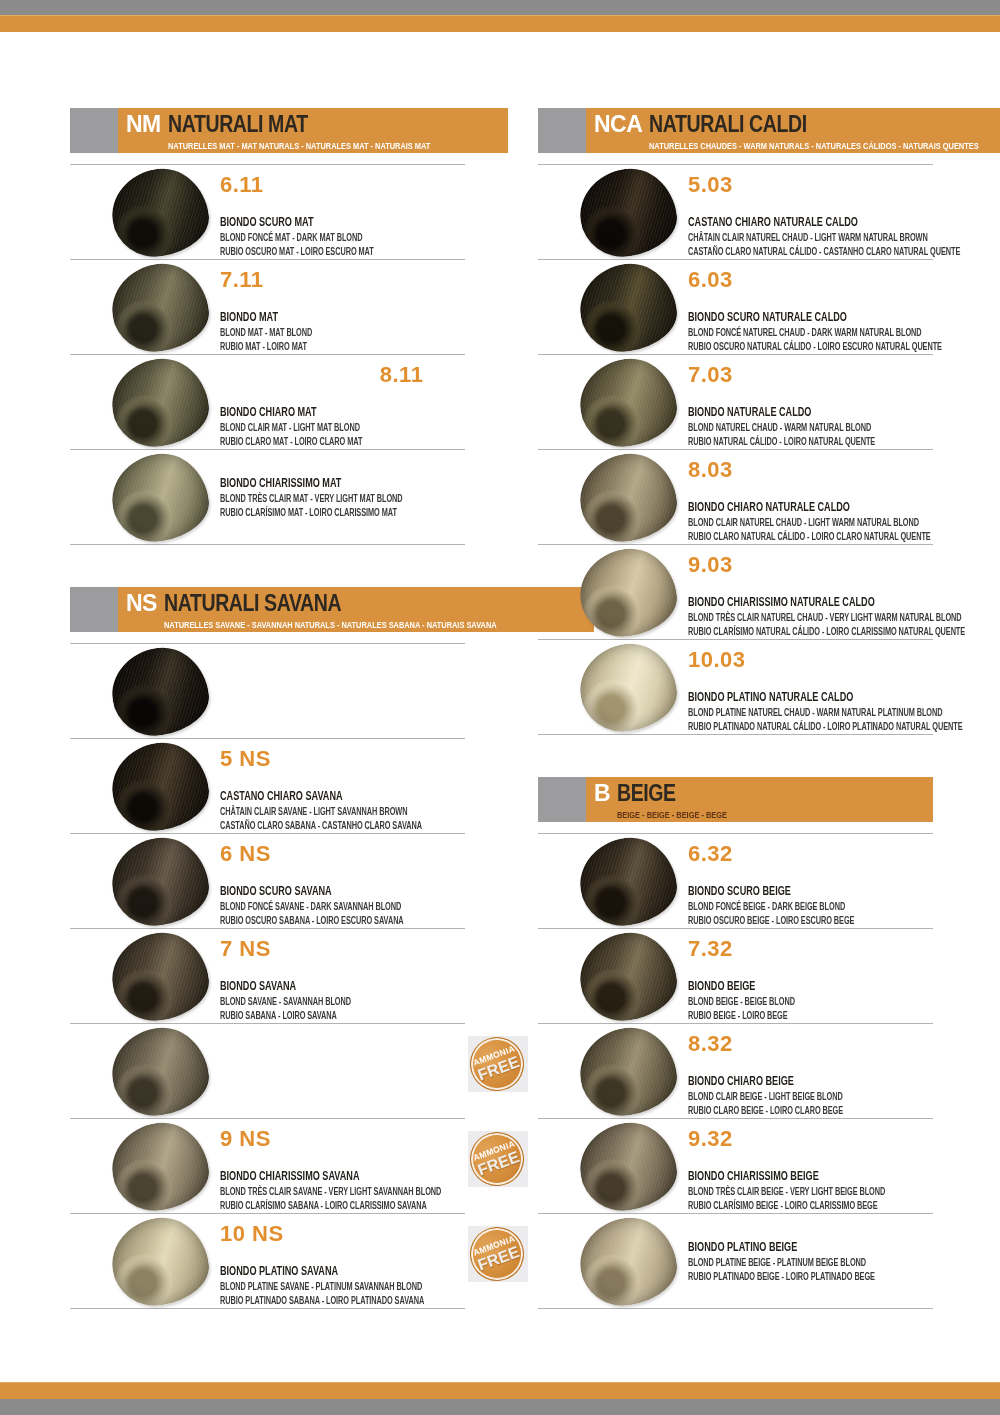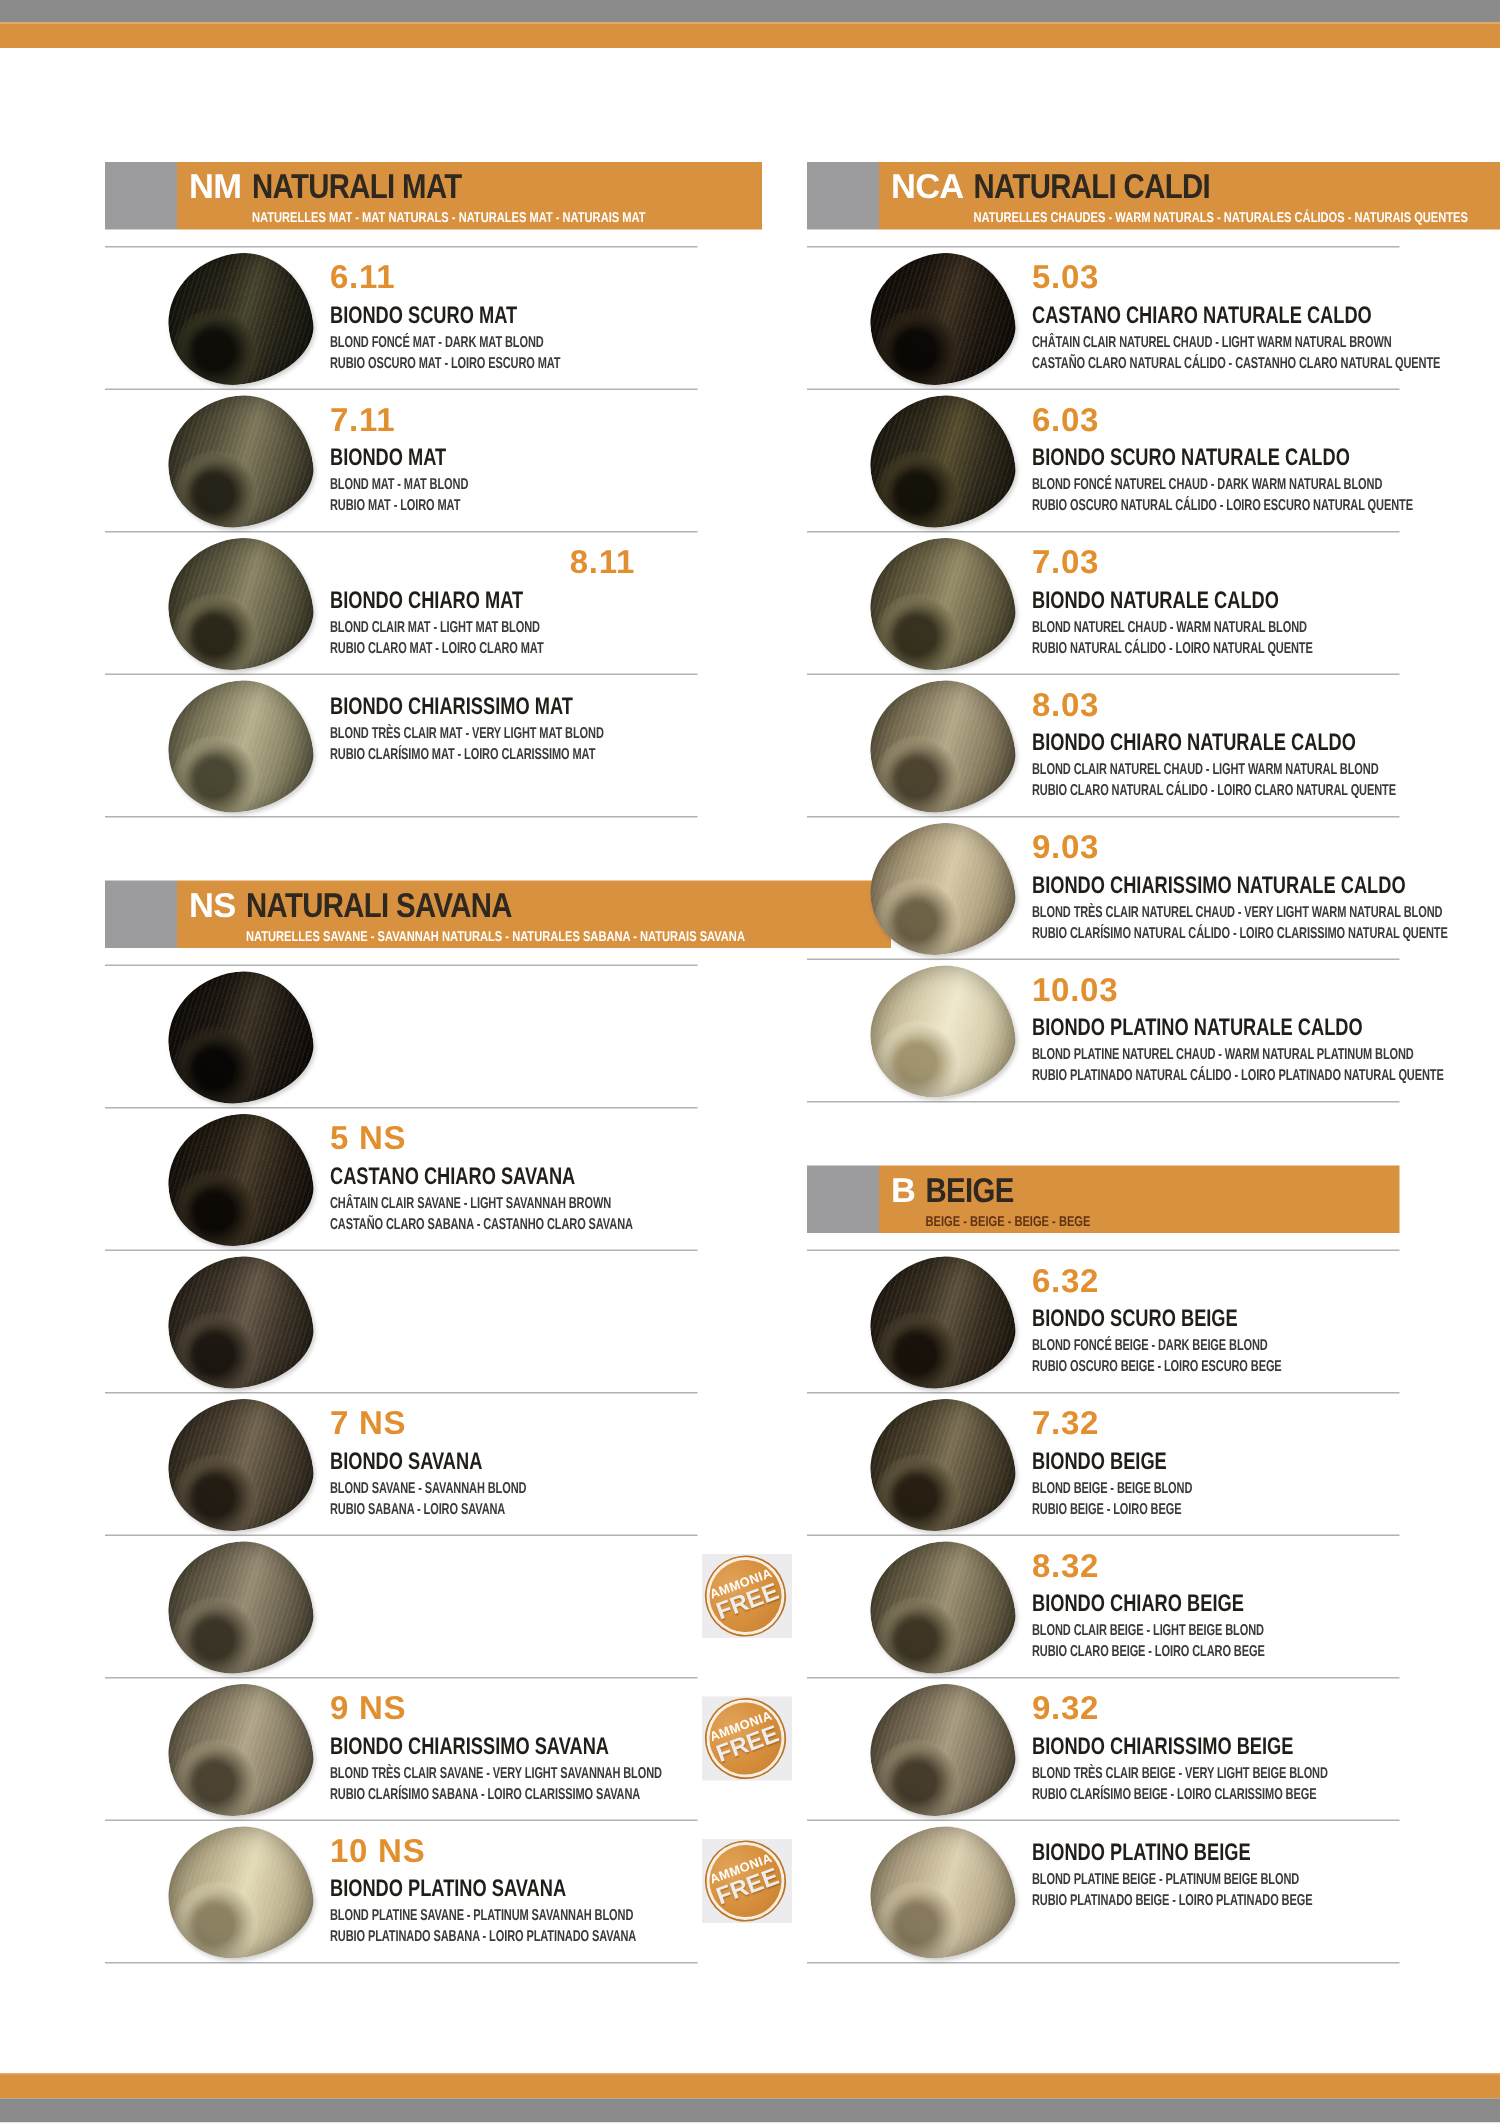--- a/index.html
+++ b/index.html
@@ -48,21 +48,21 @@
   .row { position:relative; height:95px; border-bottom:1px solid #b2b2b2; }
 
   .swatch {
     position:absolute; left:42px; top:4px; width:96px; height:87px;
     border-radius:53% 47% 55% 45% / 52% 60% 40% 48%;
     transform:rotate(-8deg);
     box-shadow:inset 0 0 16px rgba(0,0,0,0.35), 1px 2px 3px rgba(0,0,0,0.18);
   }
   .info { position:absolute; left:150px; top:8px; }
   .code { font-size:22px; font-weight:bold; line-height:1.1; letter-spacing:0.5px; }
-  .name { font-size:16px; font-weight:bold; color:#211d18; margin-top:5px; white-space:nowrap; }
+  .name { font-size:12px; font-weight:bold; color:#211d18; margin-top:18px; white-space:nowrap; }
   .tr { font-size:10.5px; font-weight:bold; color:#3a3a3a; margin-top:2px; white-space:nowrap; }
   .name .cond { transform:scaleX(0.76); }
   .tr .cond { transform:scaleX(0.70); letter-spacing:-0.1px; }
 
   .af-badge {
     position:absolute; left:-70px; top:12px; width:60px; height:56px;
     background:#ececee;
   }
   .af-circle {
     position:absolute; left:2px; top:1px; width:54px; height:54px;
@@ -161,20 +161,26 @@
       <div class="code" style="color: rgb(225, 143, 47);">5 NS</div>
       <div class="name"><span class="cond">CASTANO CHIARO SAVANA</span></div>
       <div class="tr"><span class="cond">CHÂTAIN CLAIR SAVANE - LIGHT SAVANNAH BROWN</span></div>
       <div class="tr"><span class="cond">CASTAÑO CLARO SABANA - CASTANHO CLARO SAVANA</span></div>
     </div>
   </div>
 
   <div class="row">
 
     <div class="swatch" style="background: radial-gradient(circle at 30% 72%, rgb(28, 23, 16) 0px, rgb(28, 23, 16) 13%, rgba(0, 0, 0, 0) 30%), radial-gradient(circle at 30% 72%, rgba(0, 0, 0, 0) 0px, rgba(0, 0, 0, 0) 15%, rgb(100, 87, 71) 19%, rgb(100, 87, 71) 23%, rgba(0, 0, 0, 0) 32%), repeating-linear-gradient(115deg, rgba(255, 255, 255, 0.06) 0px, rgba(255, 255, 255, 0.06) 1px, rgba(0, 0, 0, 0) 1px, rgba(0, 0, 0, 0) 3px), linear-gradient(115deg, rgb(28, 23, 16) 0%, rgb(59, 50, 38) 35%, rgb(100, 87, 71) 52%, rgb(59, 50, 38) 72%, rgb(28, 23, 16) 96%);"></div>
+    <div class="info">
+      <div class="code" style="color: rgb(225, 143, 47);">6 NS</div>
+      <div class="name"><span class="cond">BIONDO SCURO SAVANA</span></div>
+      <div class="tr"><span class="cond">BLOND FONCÉ SAVANE - DARK SAVANNAH BLOND</span></div>
+      <div class="tr"><span class="cond">RUBIO OSCURO SABANA - LOIRO ESCURO SAVANA</span></div>
+    </div>
   </div>
 
   <div class="row">
 
     <div class="swatch" style="background: radial-gradient(circle at 30% 72%, rgb(34, 28, 19) 0px, rgb(34, 28, 19) 13%, rgba(0, 0, 0, 0) 30%), radial-gradient(circle at 30% 72%, rgba(0, 0, 0, 0) 0px, rgba(0, 0, 0, 0) 15%, rgb(113, 100, 78) 19%, rgb(113, 100, 78) 23%, rgba(0, 0, 0, 0) 32%), repeating-linear-gradient(115deg, rgba(255, 255, 255, 0.06) 0px, rgba(255, 255, 255, 0.06) 1px, rgba(0, 0, 0, 0) 1px, rgba(0, 0, 0, 0) 3px), linear-gradient(115deg, rgb(34, 28, 19) 0%, rgb(72, 62, 47) 35%, rgb(113, 100, 78) 52%, rgb(72, 62, 47) 72%, rgb(34, 28, 19) 96%);"></div>
     <div class="info">
       <div class="code" style="color: rgb(225, 143, 47);">7 NS</div>
       <div class="name"><span class="cond">BIONDO SAVANA</span></div>
       <div class="tr"><span class="cond">BLOND SAVANE - SAVANNAH BLOND</span></div>
       <div class="tr"><span class="cond">RUBIO SABANA - LOIRO SAVANA</span></div>

